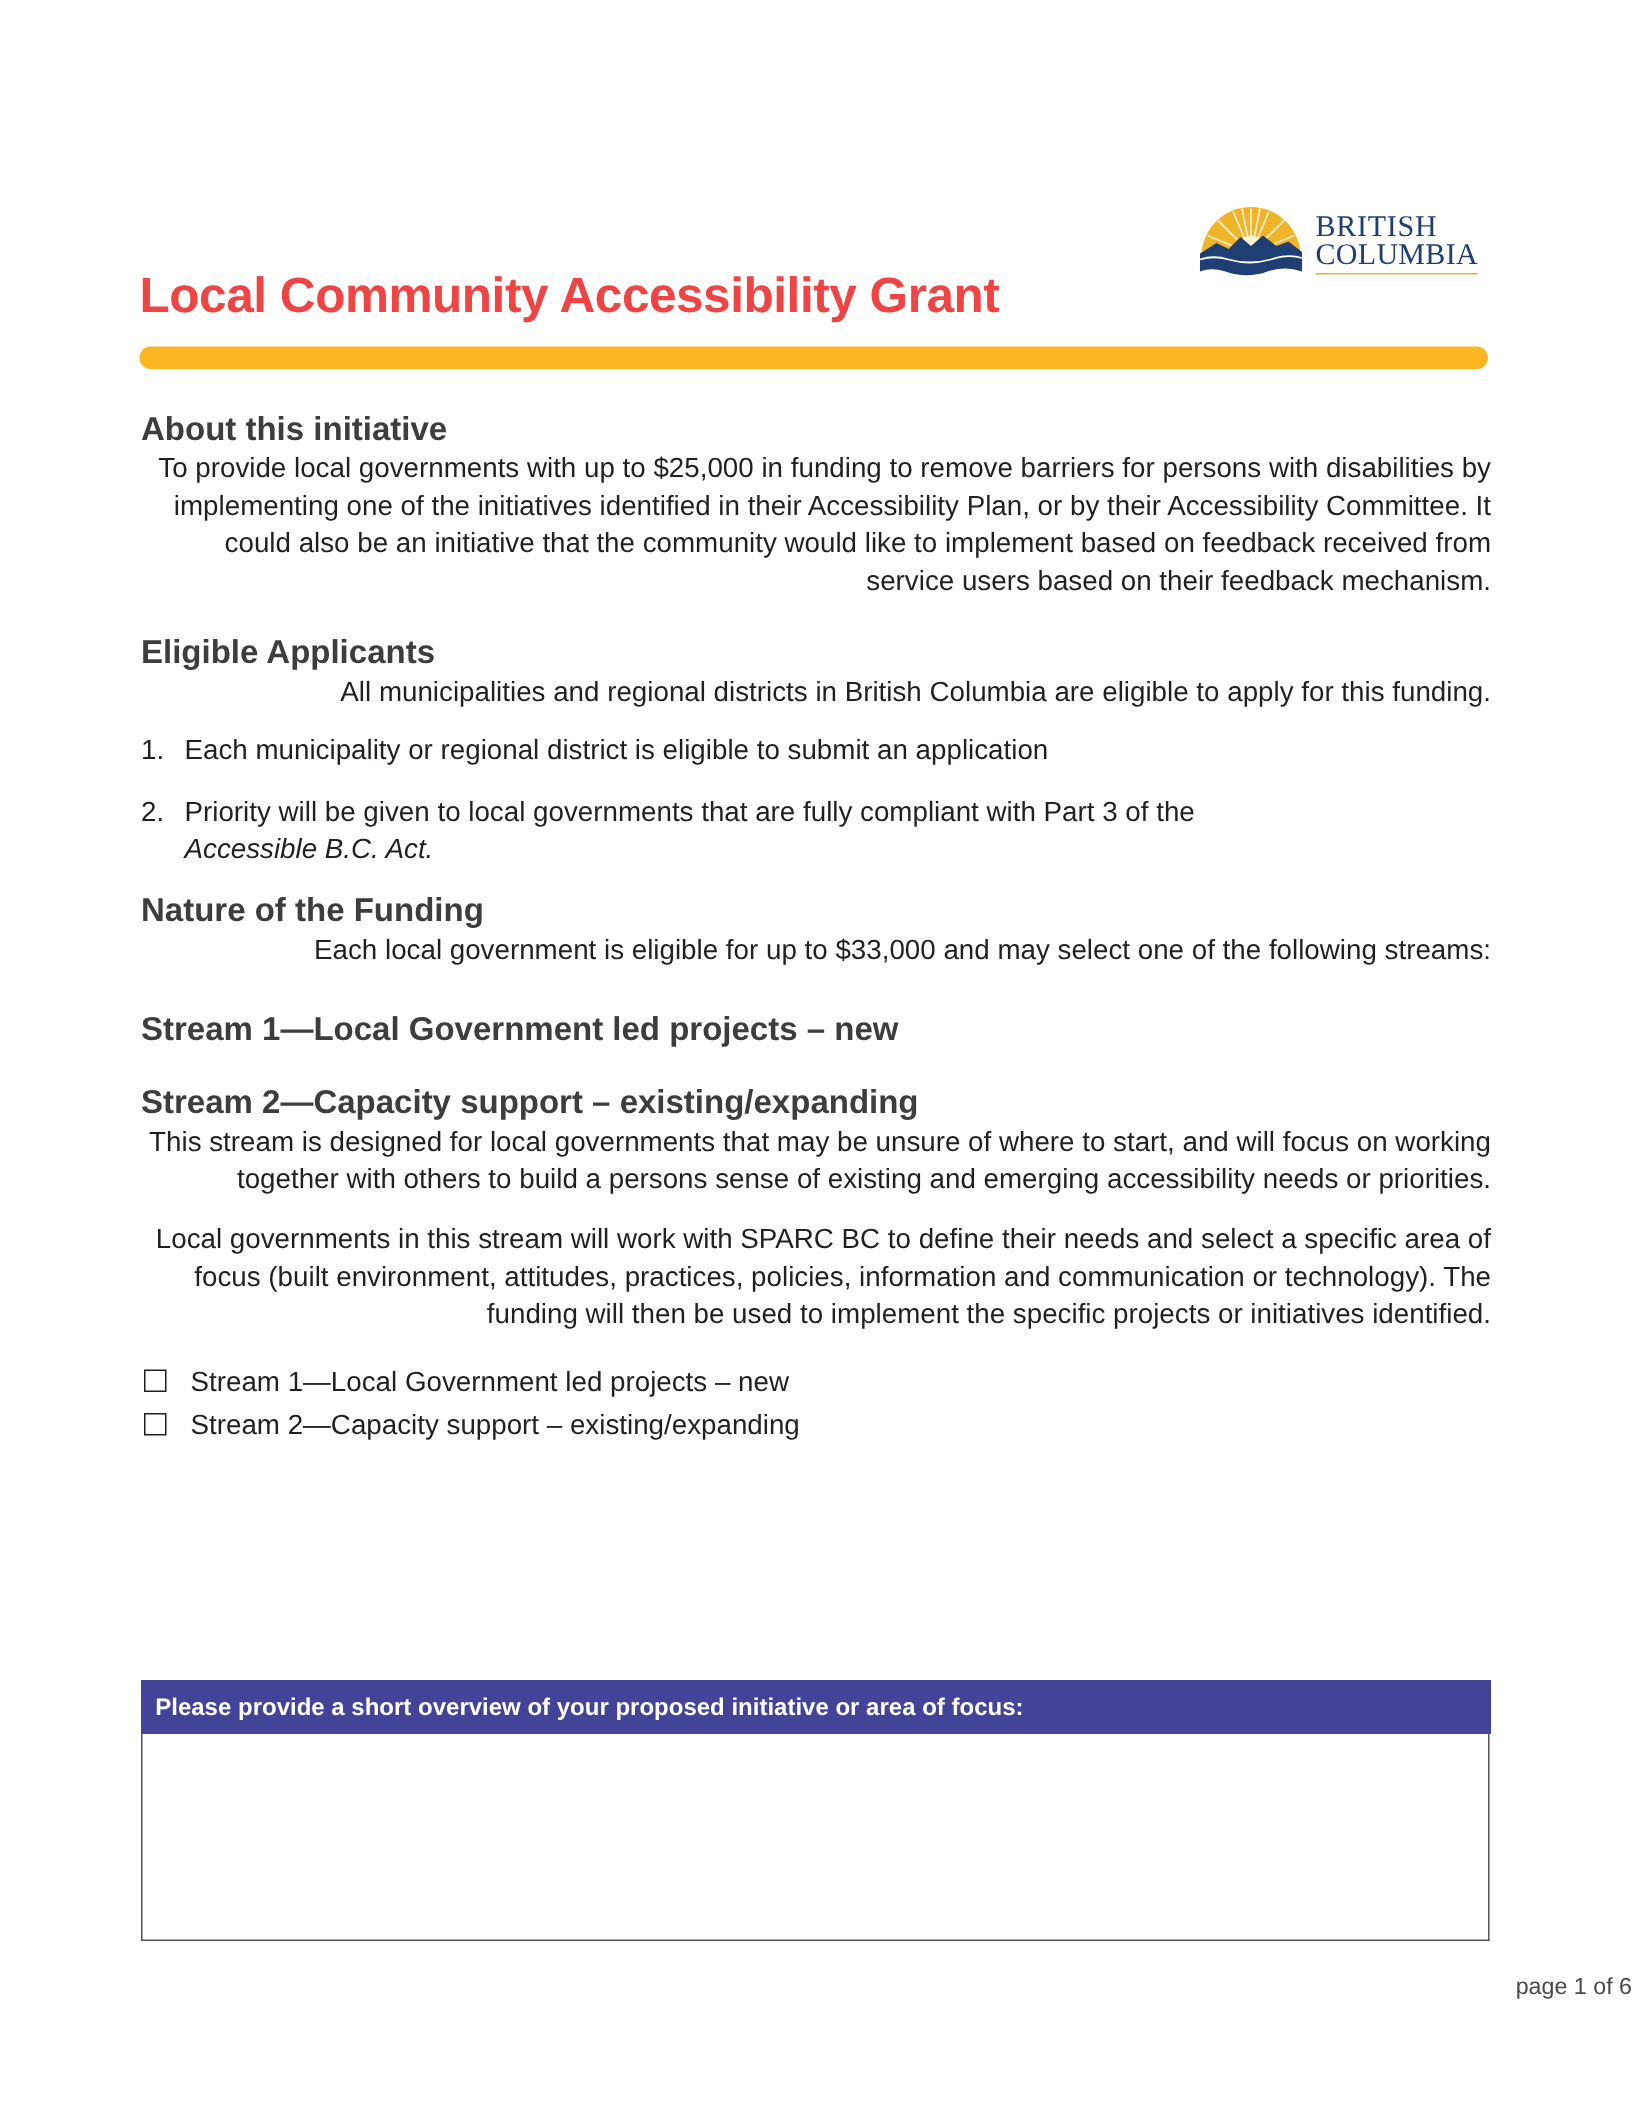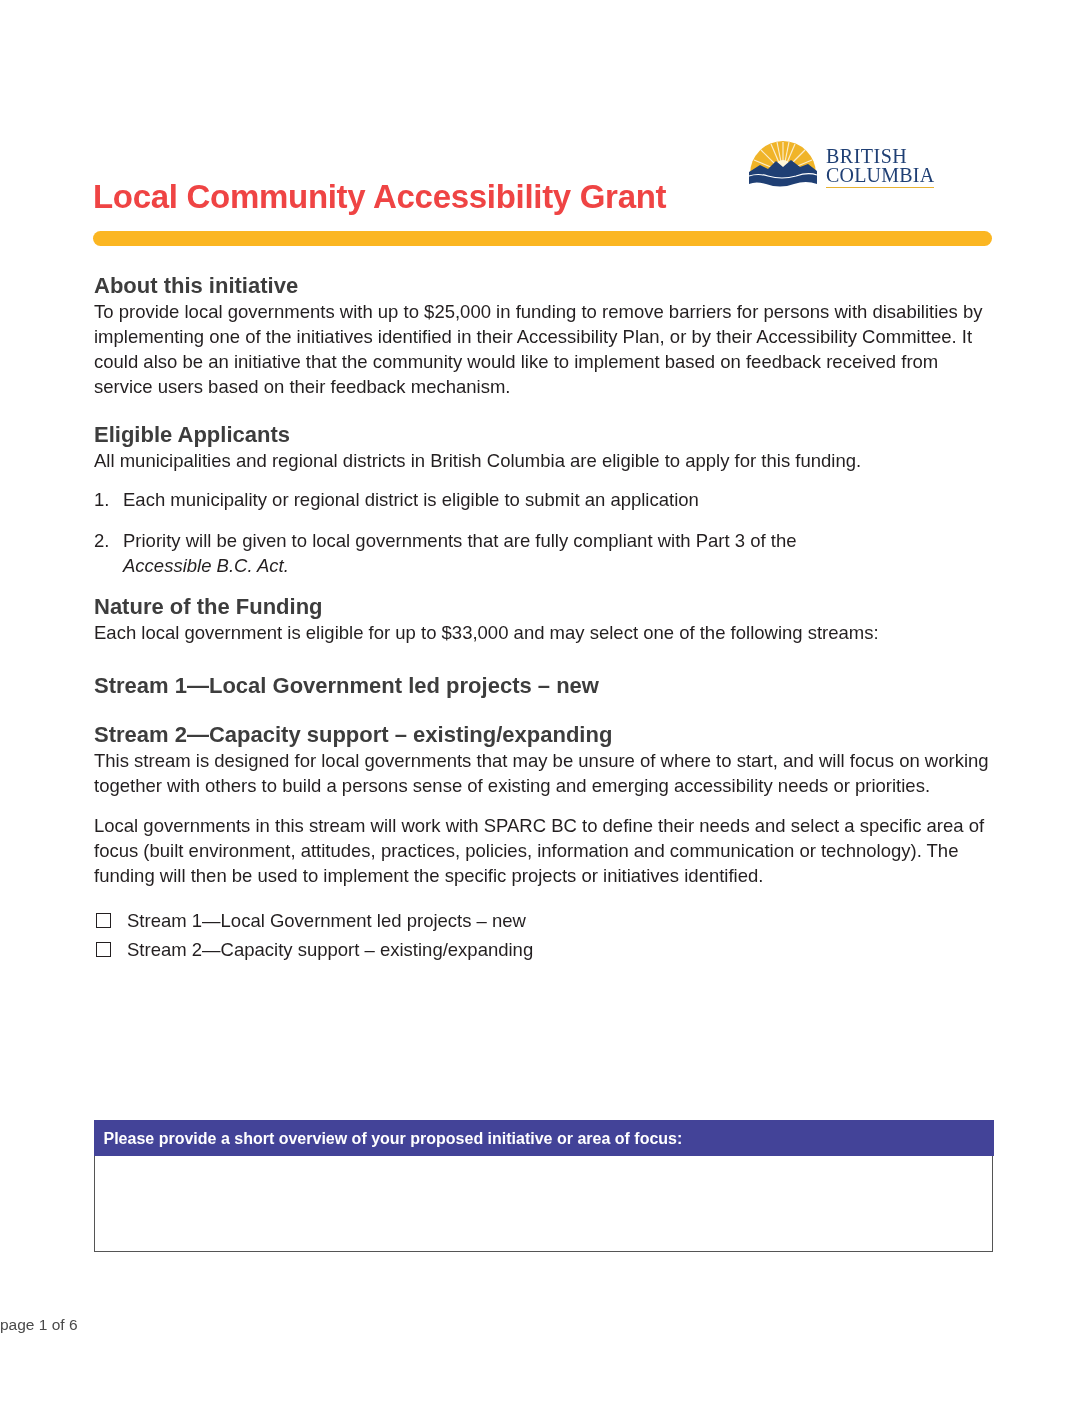--- a/index.html
+++ b/index.html
@@ -1,22 +1,22 @@
 <!DOCTYPE html>
 <html><head>
   <meta charset="utf-8">
   <style>
     html, body { margin: 0; padding: 0; background: #ffffff; }
     body {
       width: 1088px; height: 1408px; position: relative; overflow: hidden;
       font-family: "Liberation Sans", sans-serif; color: #231f20;
     }
     .logo {
-      position: absolute; left: 746px; top: 128px; width: 200px; height: 60px;
-      display: flex; align-items: flex-end;
+      position: absolute; left: 797px; top: 128px; width: 200px; height: 60px;
+      display: flex; align-items: center;
     }
     .logo svg { width: 74px; height: 54px; }
     .logo-text {
       margin-left: 6px; margin-top: 8px;
       font-family: "Liberation Serif", serif; color: #1f3f74;
       line-height: 19px;
     }
     .logo-text .l1 { font-size: 20px; letter-spacing: 0.5px; }
     .logo-text .l2 { font-size: 20px; letter-spacing: 0.2px; border-bottom: 1.5px solid #e8b231; padding-bottom: 2px; }
     .title {
@@ -24,48 +24,48 @@
       font-size: 33px; font-weight: bold; color: #ef4444; letter-spacing: -0.3px;
     }
     .title-bar {
       position: absolute; left: 93px; top: 231px; width: 899px; height: 15px;
       background: #fbb622; border-radius: 8px;
     }
     .content { position: absolute; left: 94px; top: 273px; width: 900px; }
     h2 {
       margin: 0; font-size: 22px; font-weight: bold; color: #3d3d3d; line-height: 26px;
     }
-    p { margin: 0; font-size: 18.5px; line-height: 25px; color: #231f20; }
+    p { margin: 0; font-size: 18.5px; line-height: 25px; color: #231f20; text-align: right; }
     .sec { margin-bottom: 23px; }
     .list { margin: 14px 0 0 0; padding: 0; list-style: none; }
     .list li { display: flex; font-size: 18.5px; line-height: 25px; margin-bottom: 16px; }
     .list li .num { width: 29px; flex: none; }
     .list li em { font-style: italic; }
     .checks { margin-top: 18px; }
     .check { display: flex; align-items: center; height: 29px; font-size: 18.5px; }
     .box {
       width: 15px; height: 15px; border: 1.5px solid #231f20; margin-left: 2px; margin-right: 16px;
       flex: none; box-sizing: border-box; cursor: pointer;
     }
     .panel {
-      position: absolute; left: 94px; top: 1120px; width: 899px; height: 132px;
+      position: absolute; left: 94px; top: 1120px; width: 899px; height: 174px;
       border: 1.5px solid #555; border-top: none; box-sizing: border-box;
     }
     .panel-head {
       position: absolute; left: 0; top: 0; right: 0; height: 36px; background: #434398;
       color: #fff; font-weight: bold; font-size: 16px; line-height: 38px; padding-left: 9px;
       margin: 0 -1.5px; border-left: 1.5px solid #434398;
     }
     .panel-field {
       position: absolute; left: 0; right: 0; top: 36px; bottom: 0; border: none; outline: none;
       resize: none; background: transparent; font-family: "Liberation Sans", sans-serif; font-size: 16px;
       padding: 6px 8px; box-sizing: border-box;
     }
     .footer {
-      position: absolute; left: 0; width: 1088px; top: 1316px; text-align: left;
+      position: absolute; left: 0; width: 1088px; top: 1316px; text-align: right;
       font-size: 15.5px; color: #4a4a4a;
     }
   </style>
 </head>
 <body>
 
 <div class="logo">
   <svg viewBox="0 0 74 54">
     <defs>
       <clipPath id="half">

